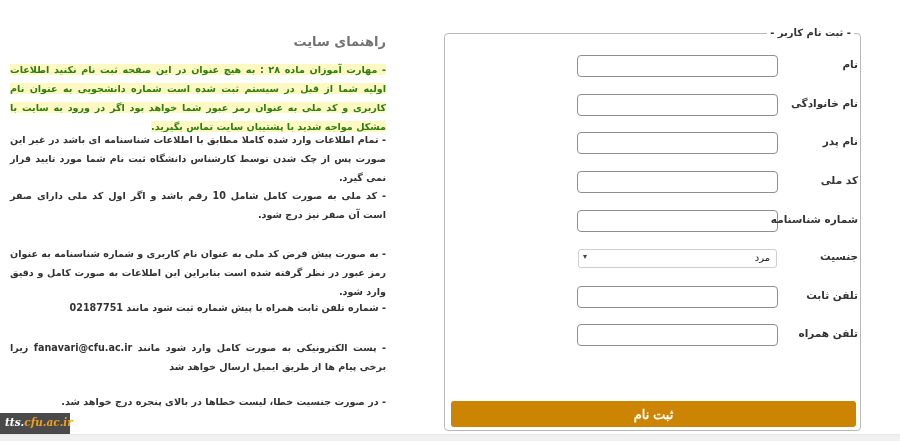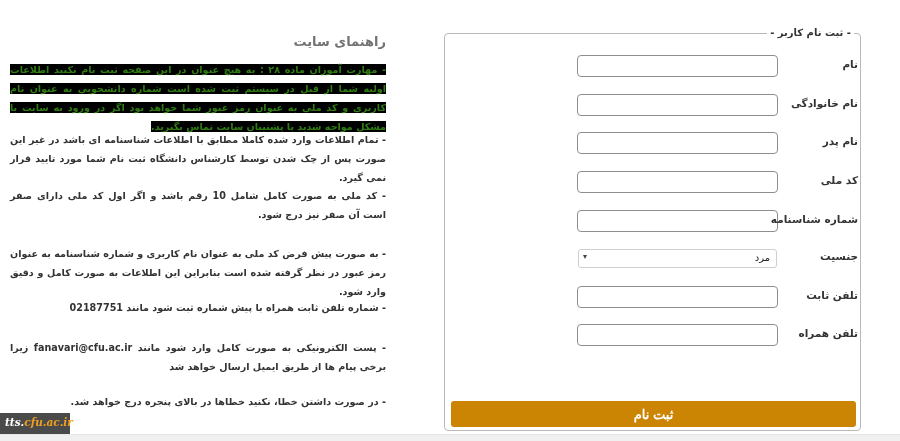--- a/index.html
+++ b/index.html
@@ -14,38 +14,38 @@
     .form-input { position:absolute; left:132px; top:0; width:201px; height:22px; box-sizing:border-box; border:1px solid #8e8e8e; border-radius:4px; background:#fff; }
     .form-select { position:absolute; left:133px; top:2px; width:199px; height:19px; box-sizing:border-box; border:1px solid #cfcfcf; border-radius:3px; background:#fff; }
     .select-value { position:absolute; right:6px; top:2px; font-size:10px; direction:rtl; color:#222; }
     .select-arrow { position:absolute; left:4px; top:2px; font-size:8px; color:#444; }
     .submit-btn { position:absolute; left:6px; top:367px; width:405px; height:26px; background:#cc8502; border-radius:3px; color:#fff; font-size:13px; font-weight:bold; text-align:center; line-height:26px; direction:rtl; border:none; }
 
     
     .guide { position:absolute; left:10px; top:34px; width:376px; direction:rtl; text-align:right; }
     .guide-title { position:absolute; right:0; top:0; font-size:13px; font-weight:bold; color:#737373; white-space:nowrap;text-align:right; }
     .guide-para { position:absolute; right:0; width:376px; font-size:9.6px; font-weight:bold; color:#333; line-height:19px; text-align:justify; text-align-last:right; }
-    .hl { background:#000000; color:#2f7d12; }
+    .hl { background:#fef9c3; color:#2f7d12; }
 
     .watermark { position:absolute; left:0; top:413px; width:70px; height:24px; background:#4a4a4a; font-family:"DejaVu Serif", serif; font-style:italic; font-weight:bold; font-size:10.5px; line-height:18px; padding-left:5px; box-sizing:border-box; white-space:nowrap; }
     .wm-prefix { color:#ffffff; }
     .wm-domain { color:#f0a020; }
   </style>
 </head>
 <body>
 
 <div class="guide">
   <div class="guide-title">راهنمای سایت</div>
   <div class="guide-para" style="top:26px;"><span class="hl">- مهارت آموزان ماده ۲۸ : به هیچ عنوان در این صفحه ثبت نام نکنید اطلاعات اولیه شما از قبل در سیستم ثبت شده است شماره دانشجویی به عنوان نام کاربری و کد ملی به عنوان رمز عبور شما خواهد بود اگر در ورود به سایت با مشکل مواجه شدید با پشتیبان سایت تماس بگیرید.</span></div>
   <div class="guide-para" style="top:96px;">- تمام اطلاعات وارد شده کاملا مطابق با اطلاعات شناسنامه ای باشد در غیر این صورت پس از چک شدن توسط کارشناس دانشگاه ثبت نام شما مورد تایید قرار نمی گیرد.</div>
   <div class="guide-para" style="top:152px;">- کد ملی به صورت کامل شامل 10 رقم باشد و اگر اول کد ملی دارای صفر است آن صفر نیز درج شود.</div>
   <div class="guide-para" style="top:210px;">- به صورت پیش فرض کد ملی به عنوان نام کاربری و شماره شناسنامه به عنوان رمز عبور در نظر گرفته شده است بنابراین این اطلاعات به صورت کامل و دقیق وارد شود.</div>
   <div class="guide-para" style="top:264px;">- شماره تلفن ثابت همراه با پیش شماره ثبت شود مانند 02187751</div>
   <div class="guide-para" style="top:304px;">- پست الکترونیکی به صورت کامل وارد شود مانند fanavari@cfu.ac.ir زیرا برخی پیام ها از طریق ایمیل ارسال خواهد شد</div>
-  <div class="guide-para" style="top:358px;">- در صورت داشتن خطا، نکنید خطاها در بالای پنجره درج خواهد شد.</div>
+  <div class="guide-para" style="top:358px;">- در صورت جنسیت خطا، لیست خطاها در بالای پنجره درج خواهد شد.</div>
 </div>
 
 <div class="reg-fieldset">
   <div class="reg-legend">- ثبت نام کاربر -</div>
 
   <div class="form-row" style="top:21px;">
     <input class="form-input" type="text" value="" style="">
     <span class="form-label">نام</span>
   </div>
   <div class="form-row" style="top:60px;">

